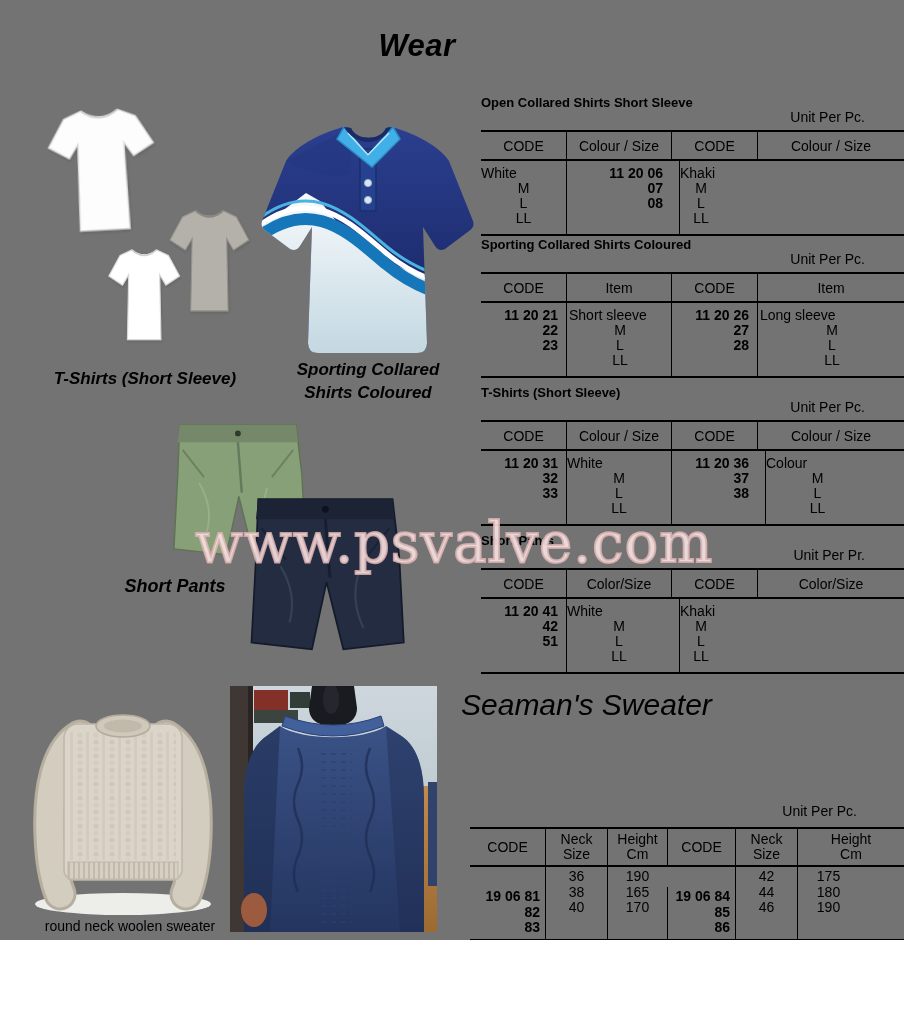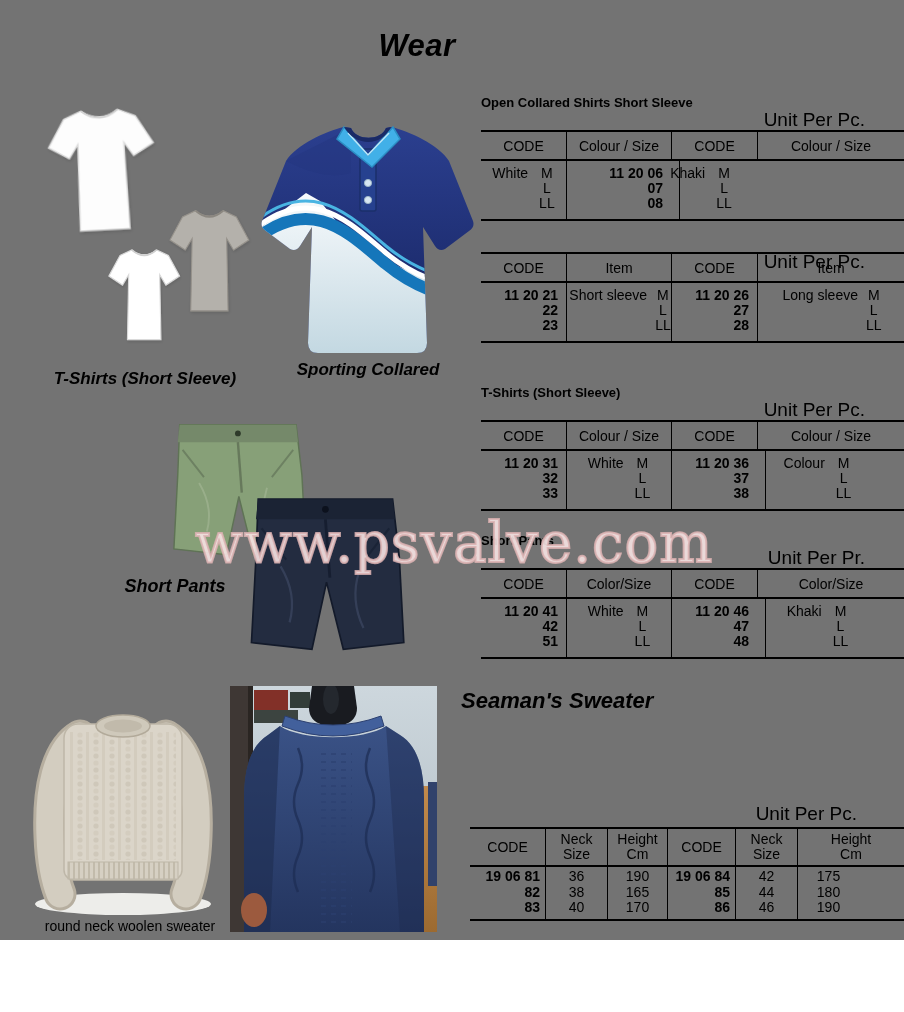--- a/index.html
+++ b/index.html
@@ -15,21 +15,21 @@
   .abs { position:absolute; }
 
   
   #wear-title {
     top:28px; left:0; width:834px; text-align:center;
     font-size:31px; font-weight:bold; font-style:italic;
     letter-spacing:0.5px;
   }
   #seaman-title {
     top:688px; left:461px;
-    font-size:22px; font-weight:bold; font-style:italic;
+    font-size:30px; font-weight:normal; font-style:italic;
   }
 
   
   .caption {
     font-size:17px; font-weight:bold; font-style:italic;
     text-align:center; line-height:23px;
   }
   #cap-tshirts   { top:367px; left:25px;  width:240px; }
   #cap-sporting  { top:358px; left:268px; width:200px; }
   #cap-shorts    { top:575px; left:110px; width:130px; font-size:18px; }
@@ -39,35 +39,35 @@
   
   .cat-block { position:absolute; left:481px; width:423px; }
   #tbl1 { top:95px; }  #tbl2 { top:237px; }
   #tbl3 { top:385px; } #tbl4 { top:533px; }
   .cat-title {
     font-size:13px; font-weight:bold; height:20px;
     white-space:nowrap;
   }
   .cat-unit {
     position:absolute; top:14px; right:39px;
-    font-size:19px;
+    font-size:14px;
   }
   .grid { margin-top:15px; border-top:2px solid #000; border-bottom:2px solid #000; }
   .thead, .tbody { display:grid; grid-template-columns:85px 105px 86px 147px; }
   .thead { border-bottom:2px solid #000; }
   .thead > div {
     text-align:center; font-size:14px; padding:6px 0 5px;
     border-left:1.5px solid #000;
   }
   .thead > div:first-child { border-left:none; }
   .tbody > div { border-left:1.5px solid #000; padding:5px 0 8px; }
   .tbody > div:first-child { border-left:none; }
   .codec { text-align:right; padding-right:8px !important; font-weight:bold; }
   .codec div, .valc div, .sizes div { font-size:14px; line-height:15px; }
-  .valc { display:flex; justify-content:center; }
+  .valc { display:flex; justify-content:center;flex-direction:column; }
   .valc .vlabel { margin-right:11px; }
   .valc .sizes { text-align:center; }
   .valc.pad-r { padding-right:35px !important;margin-left:8px; }
   .valc.item-align { justify-content:center; padding-left:2px !important; }
   .valc.item-align .vlabel { margin-right:8px; }
 
   
   #sw-block { position:absolute; left:470px; top:803px; width:434px; }
   #sw-block .cat-unit { top:0; right:47px; }
   .sw-grid { margin-top:24px; border-top:2px solid #000; border-bottom:2px solid #000; }
@@ -75,21 +75,21 @@
   .sw-head { border-bottom:2px solid #000; }
   .sw-head > div {
     border-left:1.5px solid #000; display:flex; flex-direction:column;
     justify-content:center; align-items:center; padding:3px 0; min-height:34px;
   }
   .sw-head > div:first-child { border-left:none; }
   .sw-head .hl { font-size:14px; line-height:15px; text-align:center; }
   .sw-body > div { border-left:1.5px solid #000; padding:2px 0 3px; text-align:center; }
   .sw-body > div:first-child { border-left:none; }
   .sw-body div div { font-size:14px; line-height:15.5px; }
-  .sw-code { text-align:right !important; padding-right:5px !important; font-weight:bold; }
+  .sw-code { text-align:right !important; padding-right:5px !important; font-weight:bold;margin-top:20px; }
   .sw-last { padding-right:45px !important; }
 
   
   #watermark {
     top:510px; left:195px; width:510px; text-align:center;
     font-family:"DejaVu Serif","Liberation Serif",serif;
     font-weight:normal; font-size:56px; letter-spacing:1px;
     color:rgba(248,230,230,0.85);
     -webkit-text-stroke:2px rgba(219,177,177,0.85);
     text-shadow:0 0 1px rgba(219,177,177,0.4);
@@ -155,20 +155,21 @@
     <circle cx="112" cy="97" r="3.6" fill="#d6e6f2" stroke="#9db6c8"></circle>
     <path d="M88,24 L112,52 L137,24 L144,36 L116,64 L81,36 Z" fill="#41b0e8" stroke="#2b8ec4" stroke-width="1.5"></path>
     <path d="M92,30 L112,52 L133,30" fill="none" stroke="#bfe6f8" stroke-width="1.5"></path>
     <path d="M95,25 C100,38 125,38 130,25 L135,24 C125,44 100,44 88,24 Z" fill="#1a2a66"></path>
   </svg>
 
   <div class="abs caption" id="cap-tshirts">T-Shirts (Short Sleeve)</div>
 
   <div class="abs caption" id="cap-sporting">
     <div>Sporting Collared</div>
+    <div>Shirts Coloured</div>
   </div>
 
   <svg class="abs" style="left:165px; top:410px;" width="280" height="250" viewBox="0 0 280 250" aria-hidden="true">
 
     <g transform="translate(5,5) scale(0.97)">
       <path d="M10,10 L130,10 L136,62 L140,138 L86,144 L71,84 L58,144 L4,138 L8,62 Z" fill="#87a078" stroke="#5f7355" stroke-width="1.5"></path>
       <path d="M10,10 L130,10 L132,28 L8,28 Z" fill="#75896a"></path>
       <circle cx="70" cy="19" r="3" fill="#2e3a2a"></circle>
       <path d="M70,28 L74,80" stroke="#67795c" stroke-width="2.5" fill="none"></path>
       <path d="M13,36 L35,64 M127,36 L105,64" stroke="#6d8162" stroke-width="2" fill="none"></path>
@@ -217,20 +218,21 @@
               <div>M</div>
               <div>L</div>
               <div>LL</div>
             </div>
         </div>
       </div>
     </div>
   </div>
 
   <div class="cat-block" id="tbl2">
+    <div class="cat-title">Sporting Collared Shirts Coloured</div>
     <div class="cat-unit">Unit Per Pc.</div>
     <div class="grid">
       <div class="thead">
         <div>CODE</div>
         <div>Item</div>
         <div>CODE</div>
         <div>Item</div>
       </div>
       <div class="tbody">
         <div class="codec">
@@ -320,25 +322,20 @@
             <div>42</div>
             <div>51</div>
         </div>
         <div class="valc">
           <div class="vlabel">White</div>
           <div class="sizes">
               <div>M</div>
               <div>L</div>
               <div>LL</div>
             </div>
-        </div>
-        <div class="codec">
-          <div>11 20 46</div>
-            <div>47</div>
-            <div>48</div>
         </div>
         <div class="valc pad-r">
           <div class="vlabel">Khaki</div>
           <div class="sizes">
               <div>M</div>
               <div>L</div>
               <div>LL</div>
             </div>
         </div>
       </div>

